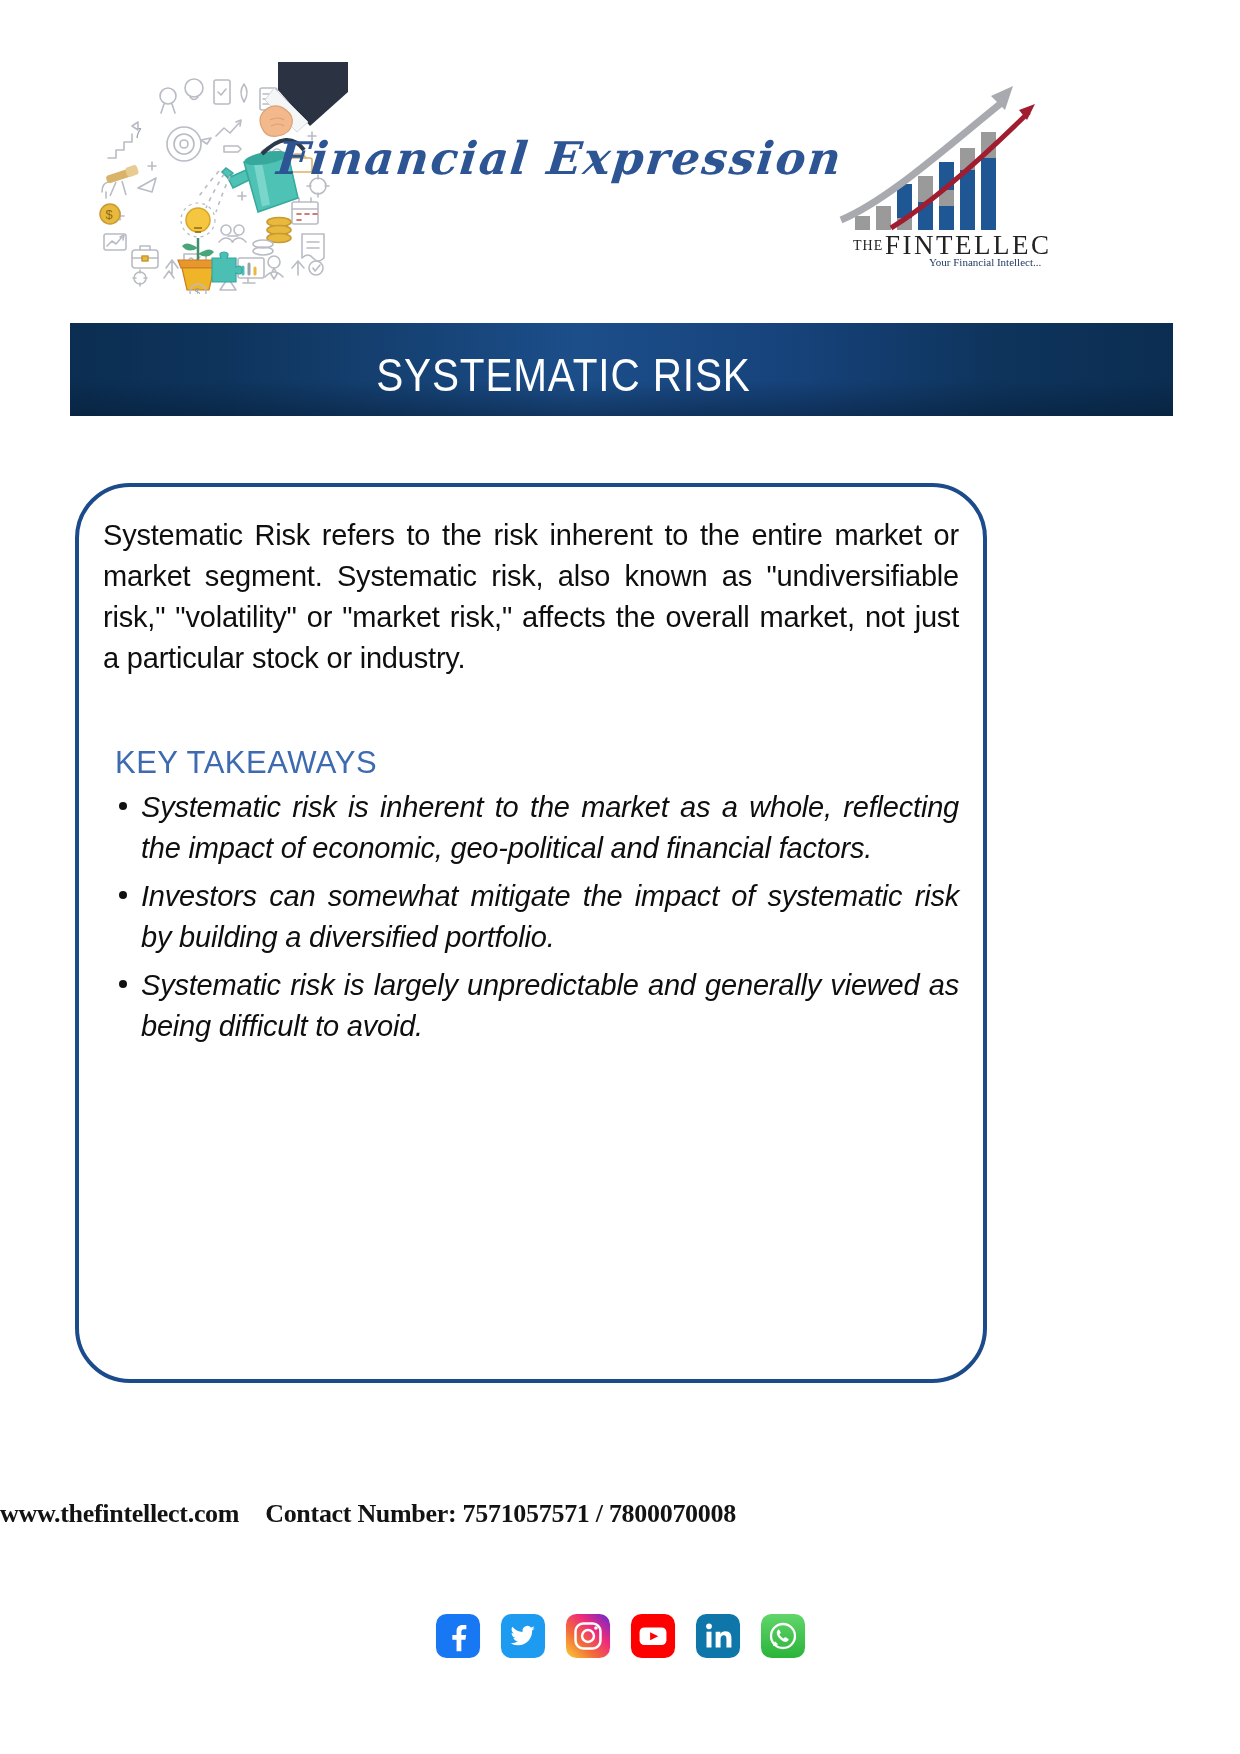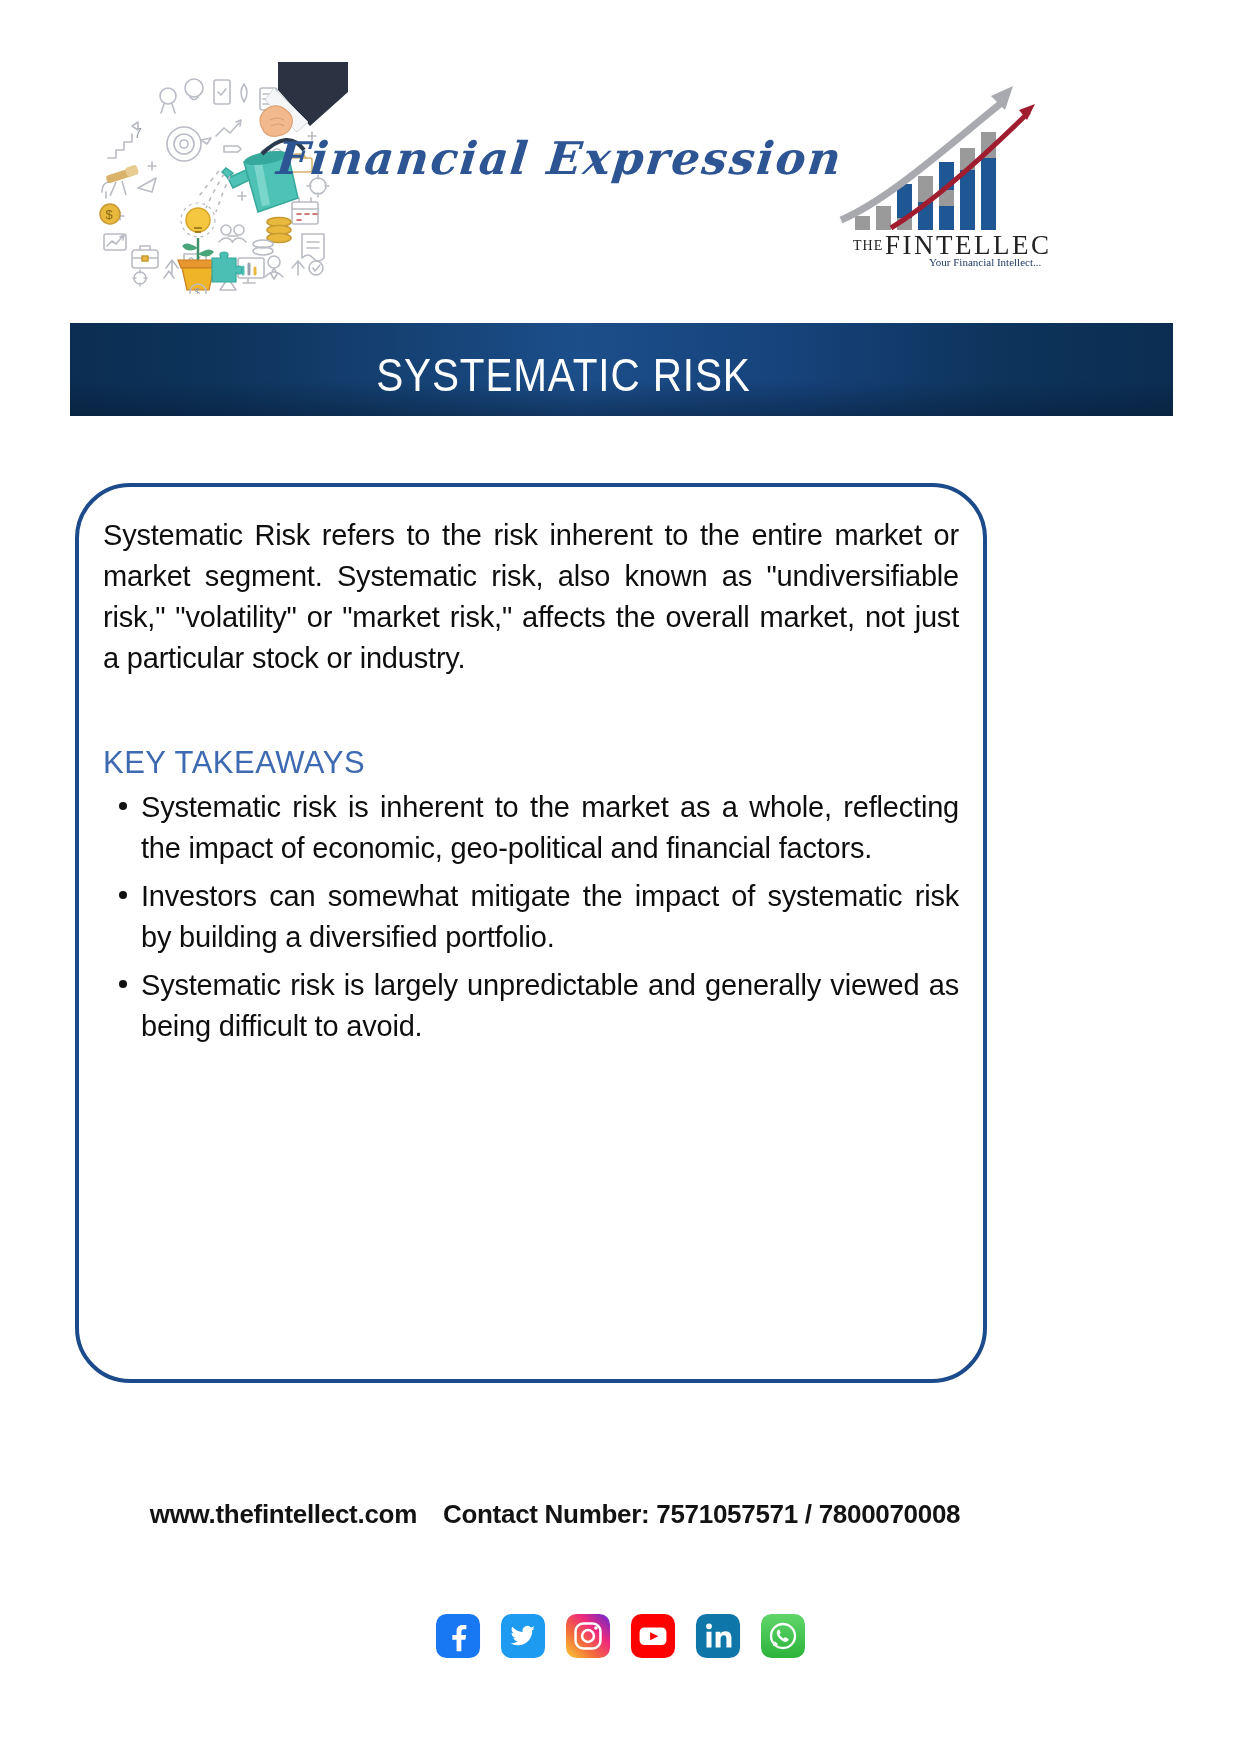--- a/index.html
+++ b/index.html
@@ -44,37 +44,38 @@
   
   .content-box {
     position:absolute; left:75px; top:483px; width:912px; height:900px;
     border:4px solid #1c4b8c; border-radius:55px;
     padding:28px 24px 0 24px;
   }
   .body-text { font-size:29px; line-height:41px; text-align:justify; letter-spacing:-.2px; color:#0e0e0e; }
   .para { margin-bottom:62px; }
   .para:last-of-type { margin-bottom:0; }
   .takeaways-heading {
-    font-size:31px; color:#3d6ab0; letter-spacing:.5px; margin:66px 0 6px 0; font-weight:400;
+    font-size:31px; color:#3d6ab0; letter-spacing:.5px; margin:66px 0 6px 12px; font-weight:400;
   }
   .bullet-list { list-style:none; }
   .bullet-item { display:flex; margin-bottom:7px; }
   .bullet-dot {
     flex:0 0 38px; padding-left:16px; padding-top:15px;
   }
   .bullet-dot::before {
     content:""; display:block; width:8px; height:8px; border-radius:50%; background:#111;
   }
-  .bullet-text { flex:1; font-size:29px; line-height:41px; text-align:justify; letter-spacing:-.2px; }
+  .bullet-text { flex:1; font-size:29px; line-height:41px; text-align:justify; letter-spacing:-.2px;font-style:italic; }
 
   
   .footer-contact {
     position:absolute; left:0; top:1492px; width:1110px;
-    text-align:center; font-size:26px; line-height:44px; color:#131313; font-weight:700;
+    font-size:26px; line-height:44px; color:#131313; font-weight:700;
     letter-spacing:-.3px;
+    font-family:Liberation Serif, serif;
   }
   .footer-line1 .gap { display:inline-block; width:26px; }
   .social-row {
     position:absolute; left:0; top:1613px; width:1240px;
     display:flex; justify-content:center; gap:19px;
   }
   .social-row .icon { width:46px; height:46px; display:block; cursor:pointer; }
   .social-row svg { width:46px; height:46px; display:block; }
 </style>
 </head>

